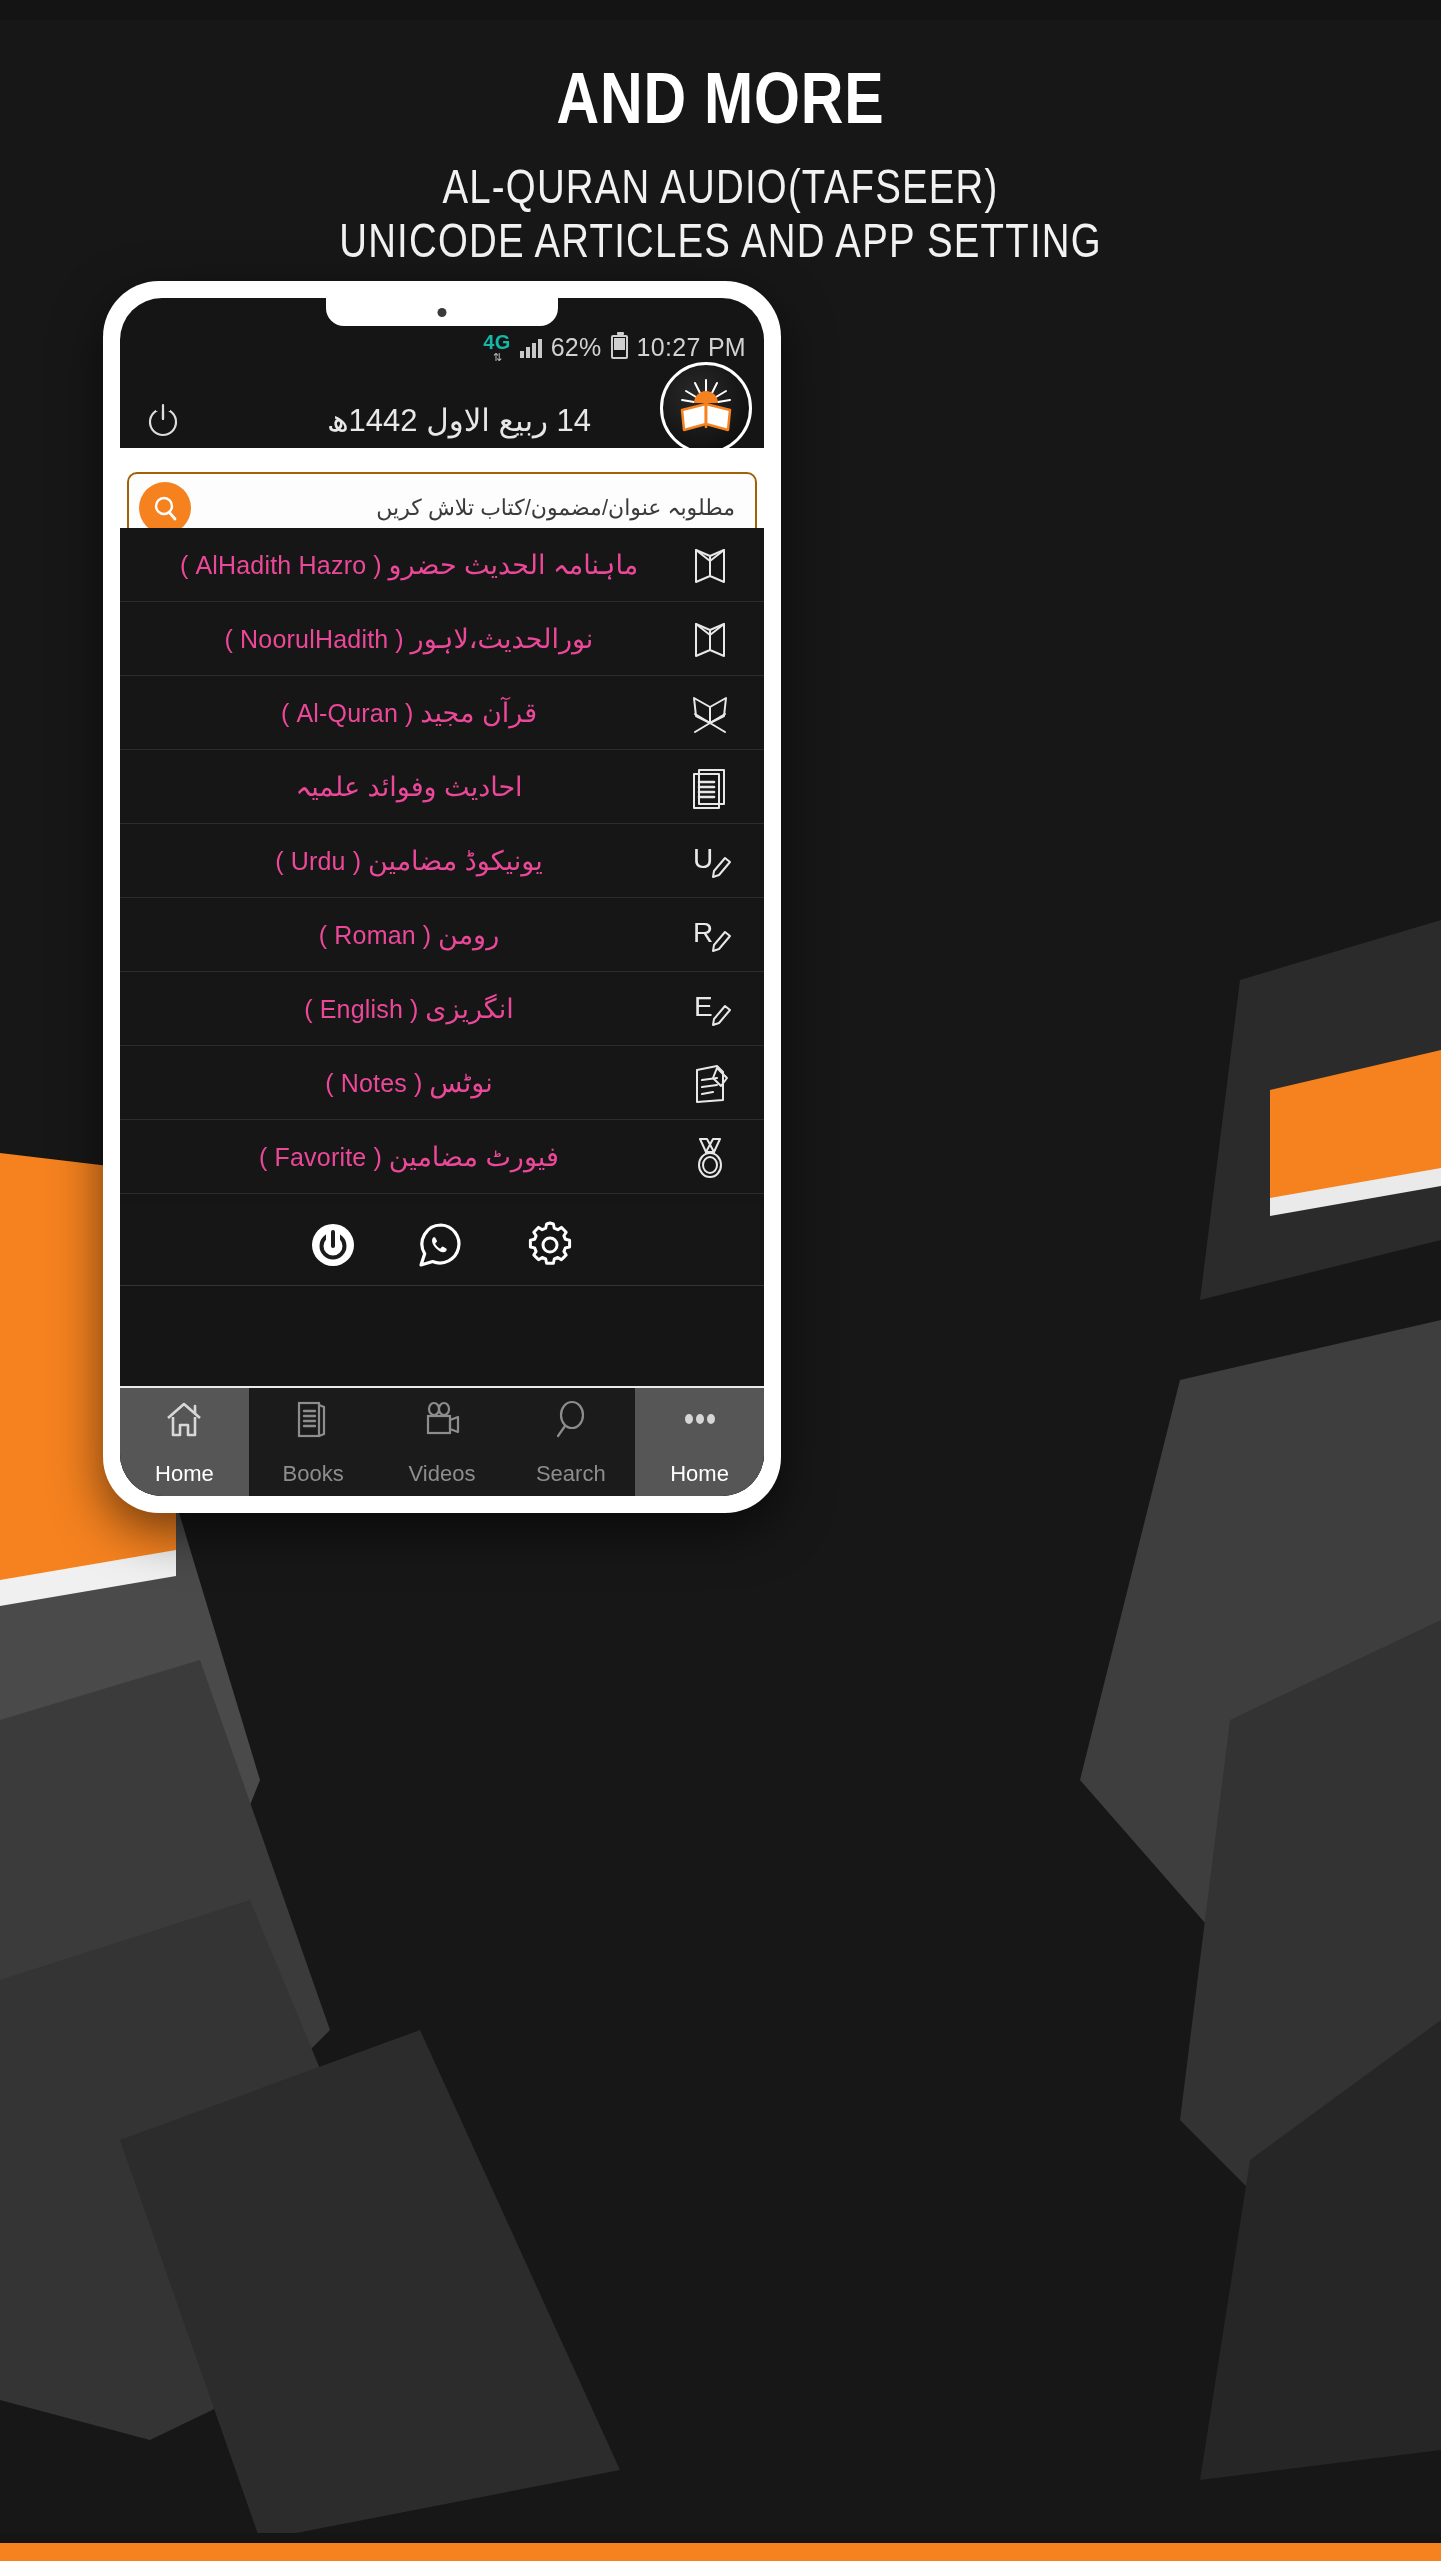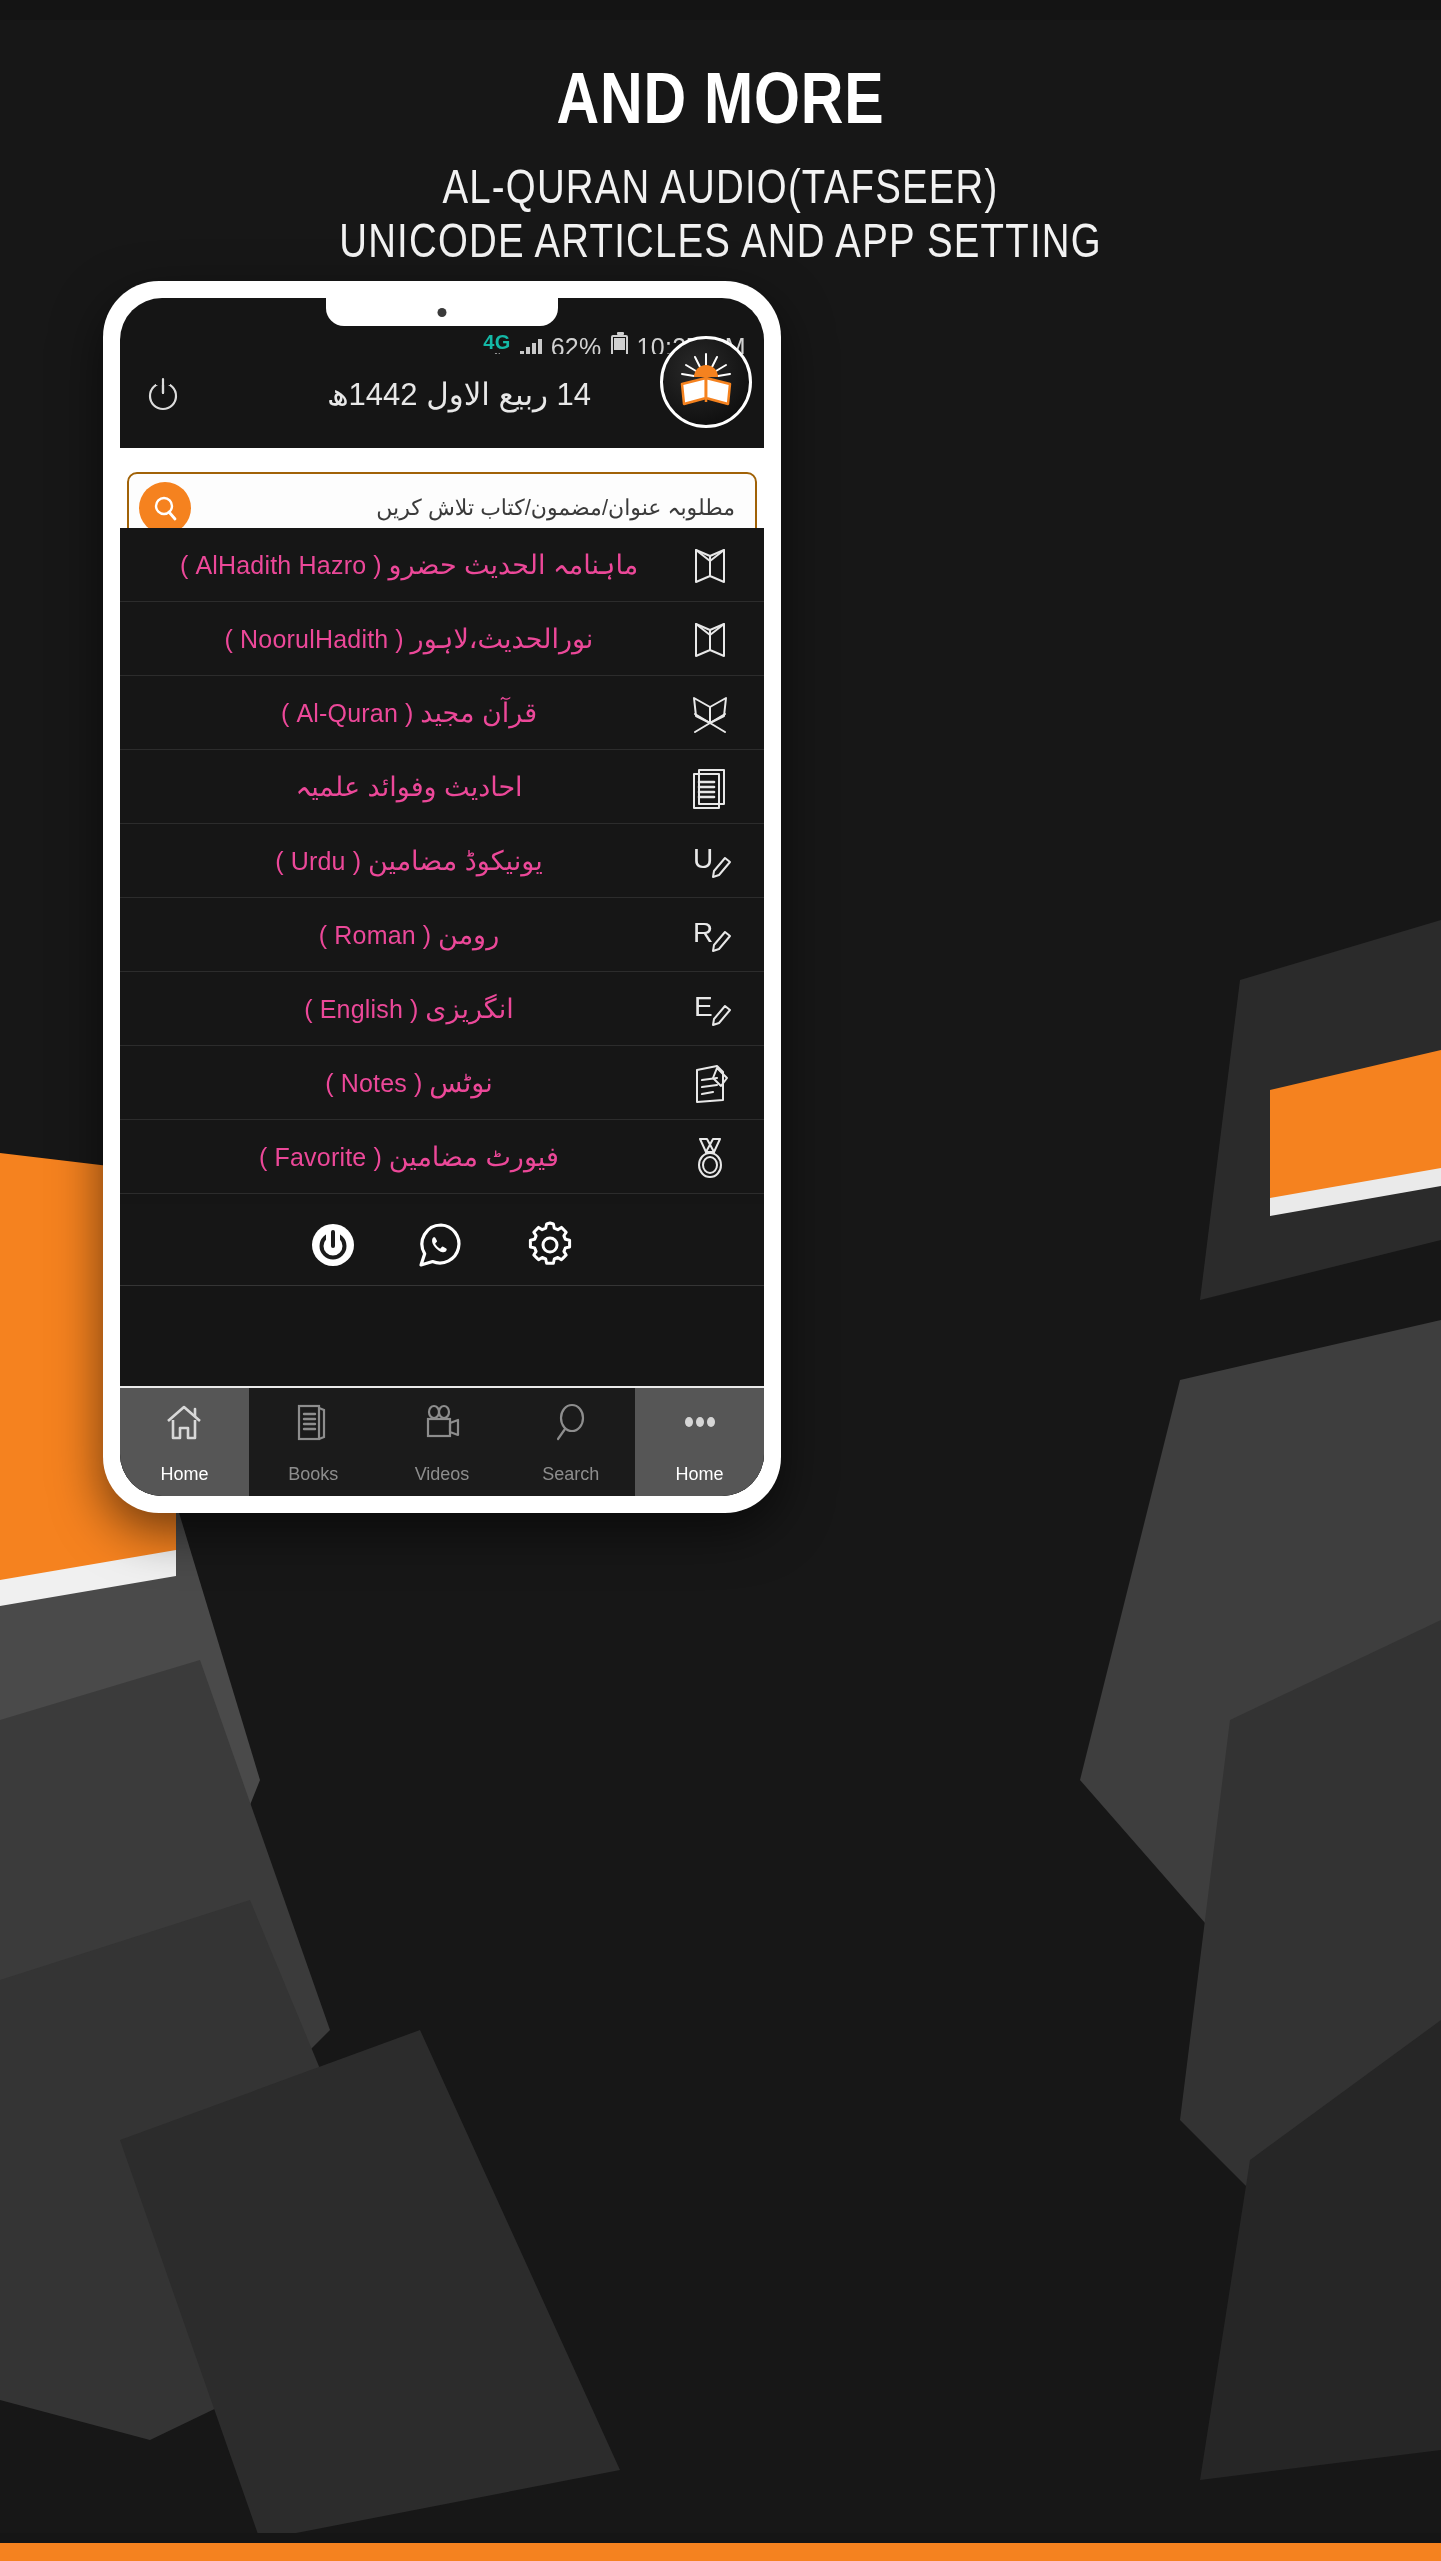--- a/index.html
+++ b/index.html
@@ -79,21 +79,21 @@
   .sig { display: flex; align-items: flex-end; gap: 2px; height: 21px; }
   .sig i { display:block; width:4px; background:#c9c9c9; }
   .sig i:nth-child(1){height:7px;} .sig i:nth-child(2){height:11px;}
   .sig i:nth-child(3){height:15px;} .sig i:nth-child(4){height:19px;}
   .batt { position: relative; width: 17px; height: 24px; border: 2px solid #cfcfcf; border-radius:2px;}
   .batt::before{content:"";position:absolute;left:4px;top:-5px;width:7px;height:3px;background:#cfcfcf;border-radius:1px;}
   .batt::after{content:"";position:absolute;left:1px;top:1px;right:1px;height:12px;background:#cfcfcf;}
 
   
   .appbar {
-    position: absolute; left: 0; top: 56px; width: 644px; height: 80px;
+    position: absolute; left: 0; top: 82px; width: 644px; height: 80px;
     background: #151515;
     display: flex; align-items: center; justify-content: space-between;
     padding: 0 18px 0 22px;
   }
   .power-hdr { width: 42px; height: 42px; }
   .hijri {
     flex: 1; text-align: center; color: #e8e8e8;
     font-size: 31px; direction: rtl; letter-spacing: .5px;
     padding-right: 12px;
   }
@@ -157,21 +157,21 @@
 
   
   .bottomnav {
     position: absolute; left: 0; bottom: 0; width: 644px; height: 110px;
     background: #1b1b1b; display: flex; align-items: stretch;
     border-top: 2px solid #e9e9e9;
   }
   .nav-item {
     flex: 1; display: flex; flex-direction: column;
     align-items: center; justify-content: center; gap: 20px;
-    color: #8d8d8d; font-size: 18px;
+    color: #8d8d8d; font-size: 22px;
   }
   .nav-item.active { background: #565656; color: #ffffff; }
   .nav-ico { height: 44px; display: flex; align-items: center; justify-content: center; }
 
   
   .bottom-strip {
     position: absolute; left: 0; bottom: 0; width: 1441px; height: 38px;
     background: #f5821f; z-index: 2;
   }
   .bottom-strip-dark {

